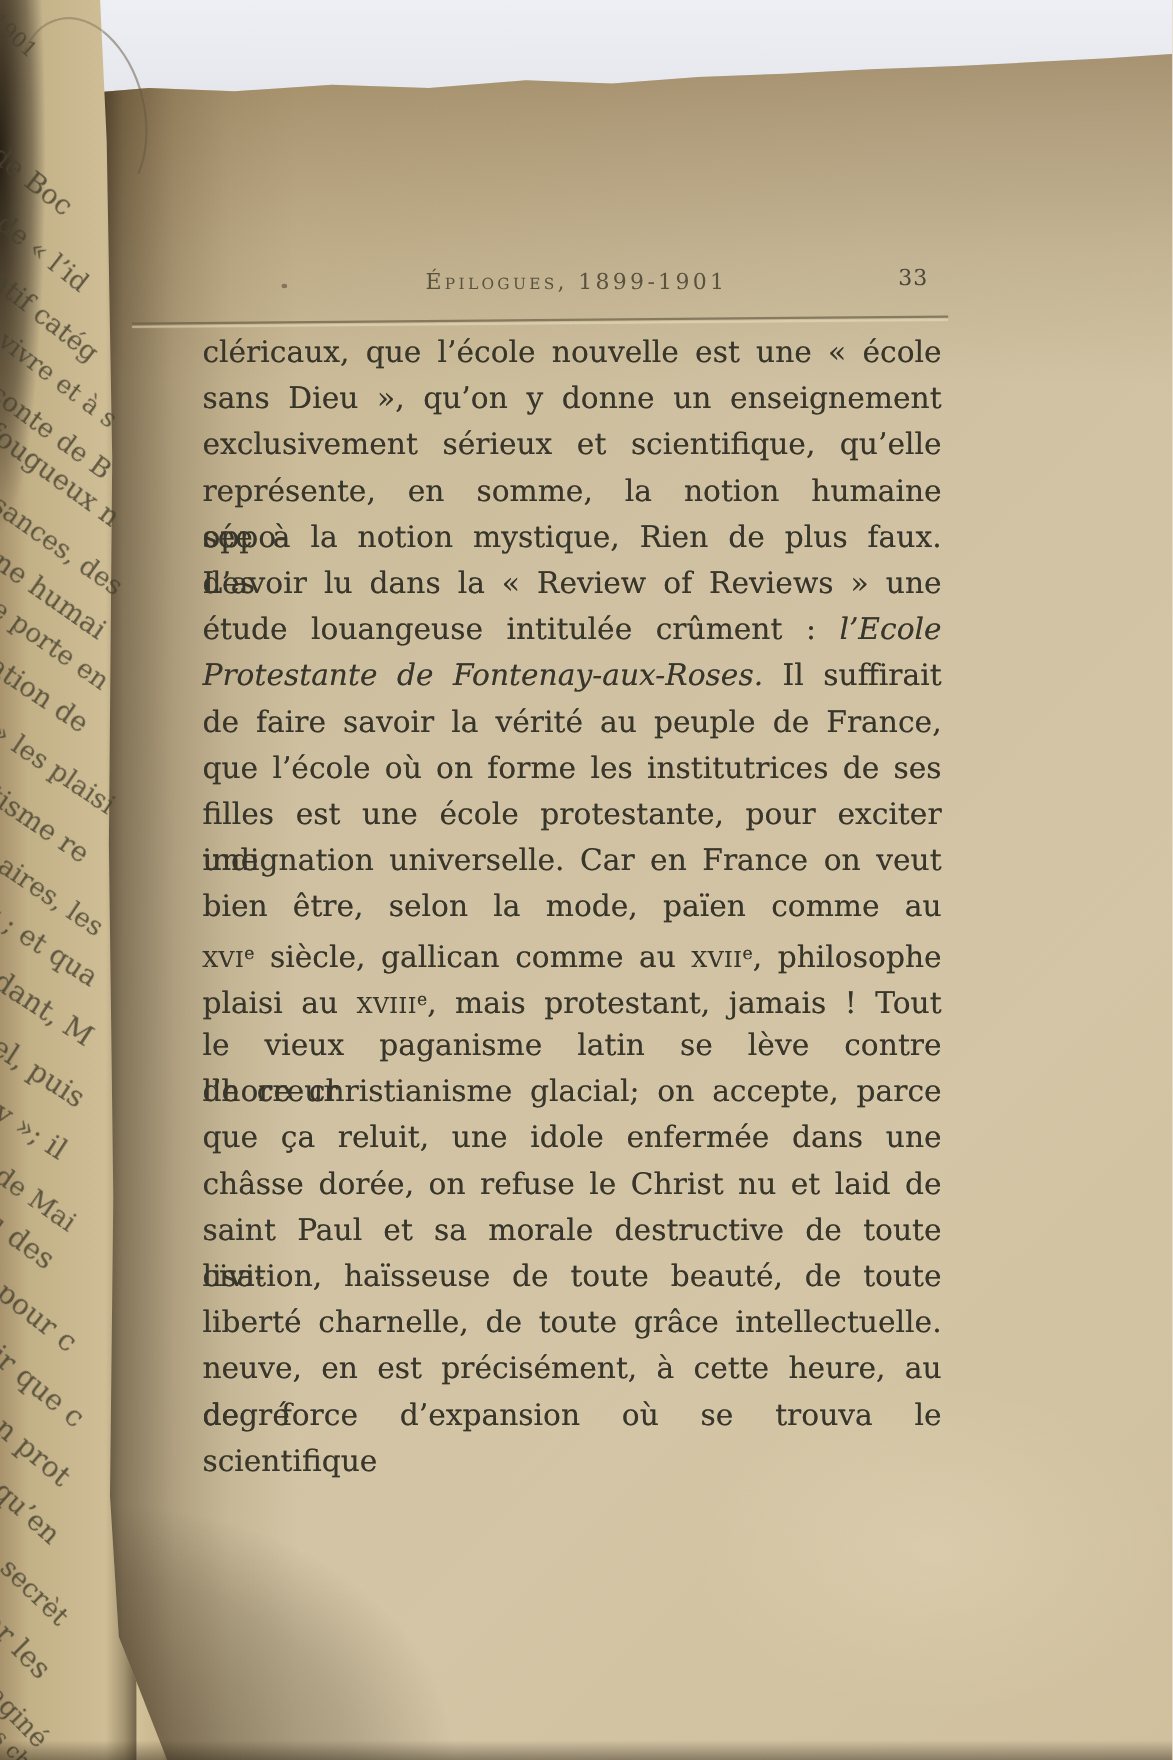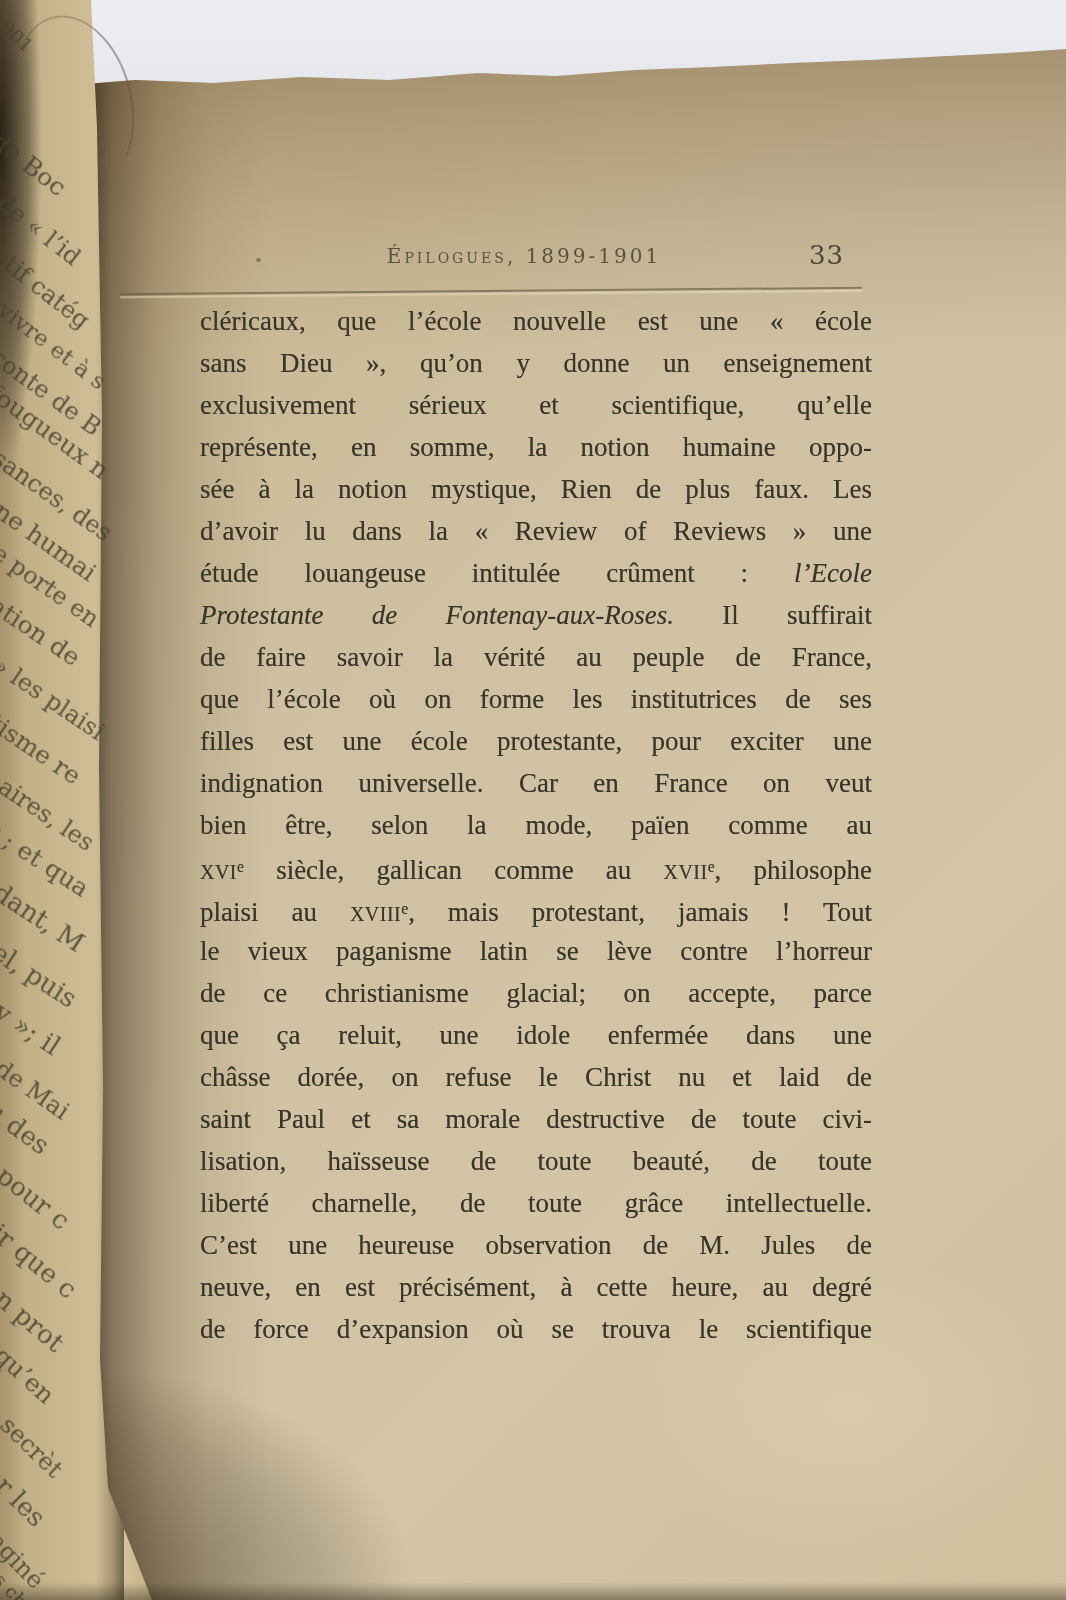--- a/index.html
+++ b/index.html
@@ -31,37 +31,36 @@
   
   #page-header{
     position:absolute;left:188px;top:240px;width:672px;height:40px;z-index:5;
     color:#514c3c;
   }
   #header-title{
     position:absolute;left:0;right:0;top:4px;text-align:center;
     font-variant:small-caps;font-size:20px;letter-spacing:3px;color:#58533f;
   }
   #page-number{
-    position:absolute;right:16px;top:0;font-size:26px;color:#4a463a;letter-spacing:1px;
+    position:absolute;right:16px;top:0;font-size:20px;color:#4a463a;letter-spacing:1px;
   }
   #header-rule{
     position:absolute;left:120px;top:290px;width:742px;height:2px;z-index:5;
     background:rgba(105,95,70,.7);
     transform:rotate(-0.5deg);
     box-shadow:0 3px 1px rgba(238,228,198,.55);
   }
   #ink-speck{
     position:absolute;left:256px;top:258px;width:5px;height:4px;border-radius:50%;
     background:rgba(80,70,50,.55);z-index:5;
   }
   
   #body-text{
-    position:absolute;left:200px;top:300px;width:672px;z-index:5;
+    position:absolute;left:184px;top:300px;width:672px;z-index:5;
     color:#38352b;
-    font-family:Liberation Serif, serif;
   }
   .tline{
     font-size:27px;line-height:42px;height:42px;
     text-align:justify;text-align-last:justify;
     word-spacing:.14em;white-space:normal;overflow:visible;
     text-shadow:0 0 .5px rgba(56,53,43,.55);
   }
   .tline .it{font-style:italic;}
   .tline .sc{text-transform:uppercase;font-size:.74em;letter-spacing:.5px;}
   .tline .sup{font-size:.58em;vertical-align:.45em;}
@@ -134,21 +133,20 @@
     <div class="tline"><span>bien être, selon la mode, païen comme au</span></div>
     <div class="tline"><span class="sc">xvi</span><span class="sup">e</span><span> siècle, gallican comme au </span><span class="sc">xvii</span><span class="sup">e</span><span>, philosophe</span></div>
     <div class="tline"><span>plaisi au </span><span class="sc">xviii</span><span class="sup">e</span><span>, mais protestant, jamais ! Tout</span></div>
     <div class="tline"><span>le vieux paganisme latin se lève contre l’horreur</span></div>
     <div class="tline"><span>de ce christianisme glacial; on accepte, parce</span></div>
     <div class="tline"><span>que ça reluit, une idole enfermée dans une</span></div>
     <div class="tline"><span>châsse dorée, on refuse le Christ nu et laid de</span></div>
     <div class="tline"><span>saint Paul et sa morale destructive de toute civi-</span></div>
     <div class="tline"><span>lisation, haïsseuse de toute beauté, de toute</span></div>
     <div class="tline"><span>liberté charnelle, de toute grâce intellectuelle.</span></div>
-    <div class="tline"><span>C’est une heureuse observation de M. Jules de</span></div>
     <div class="tline"><span>neuve, en est précisément, à cette heure, au degré</span></div>
     <div class="tline"><span>de force d’expansion où se trouva le scientifique</span></div>
   </div>
 
   <div id="left-page">
     <div id="left-page-edge"></div>
   </div>
   <div id="left-corner-shadow"></div>
   <div id="left-arc-line"></div>
 

